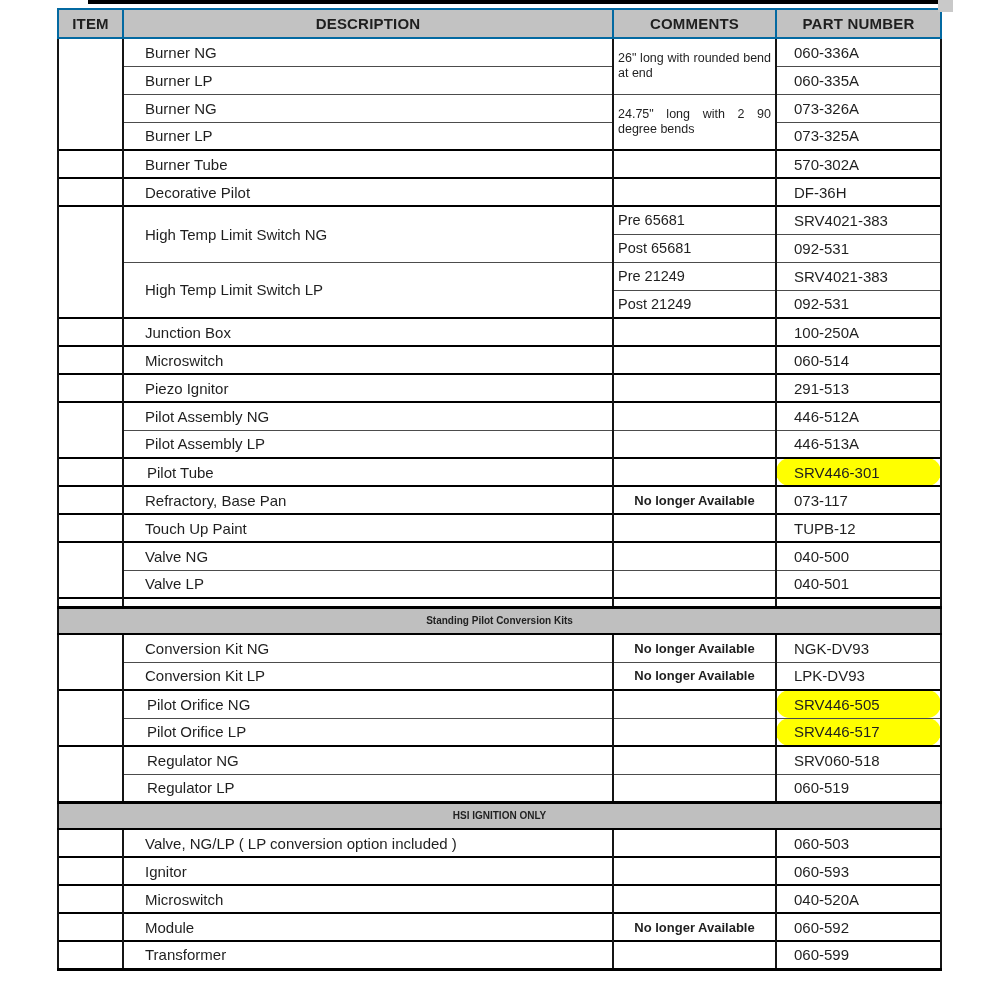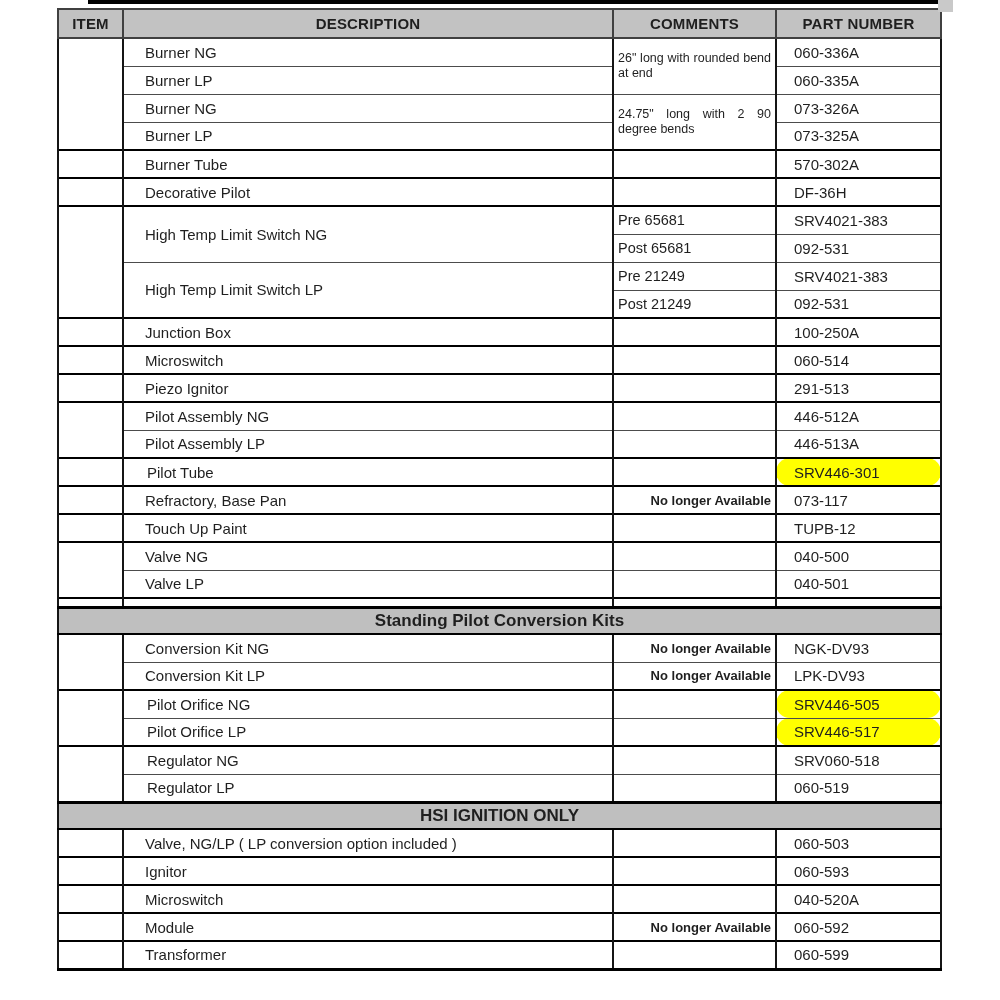--- a/index.html
+++ b/index.html
@@ -9,45 +9,45 @@
   }
   .top-bar{position:absolute;left:88px;top:0;width:852px;height:4px;background:#000;}
   .corner-tab{position:absolute;left:938px;top:0;width:15px;height:12px;background:#c9c9c9;z-index:3;}
   table.parts{
     position:absolute;left:57px;top:8px;width:883px;
     border-collapse:collapse;table-layout:fixed;
     border:2px solid #000;border-bottom:3px solid #000;
   }
   thead tr{height:29px;}
   th{
-    background:#c2c2c2;border:2px solid #404040;font-size:15px;font-weight:bold;
+    background:#c2c2c2;border:2px solid #0369a1;font-size:15px;font-weight:bold;
     text-align:center;padding:2px;letter-spacing:.2px;
   }
   tbody tr{height:28px;}
   td{
     border-top:1px solid #4c4c4c;border-bottom:1px solid #4c4c4c;
     border-left:2px solid #151515;border-right:2px solid #151515;
     vertical-align:middle;font-size:15px;padding:2px 4px;
     overflow:hidden;white-space:nowrap;
   }
   tr.g > td{border-top:2px solid #000;}
   td.desc{padding-left:21px;text-align:left;}
   td.desc.indent{padding-left:23px;}
   td.part{padding-left:17px;text-align:left;}
   td.part.hl{background:#ffff00;border-radius:14px;}
   td.comm{text-align:center;font-size:14.5px;}
   td.comm.c-note{
     font-size:12.5px;text-align:justify;text-align-last:left;line-height:1.2;
     padding:1px 4px;white-space:normal;
   }
-  td.comm.c-bold{font-weight:bold;font-size:13px;text-align:right;}
+  td.comm.c-bold{font-weight:bold;font-size:13px;text-align:center;}
   td.comm.c-center{text-align:left;}
   tr.section-row{height:27px;}
   td.section{
-    background:#bfbfbf;font-weight:bold;font-size:17px;text-align:center;
+    background:#bfbfbf;font-weight:bold;font-size:10px;text-align:center;
     border-top:3px solid #000;border-bottom:2px solid #000;padding:2px;
   }
   tr.spacer{height:9px;}
   tr.spacer > td{padding:0;}
 </style>
 </head>
 <body>
 
 <div class="top-bar"></div>
 <div class="corner-tab"></div>

